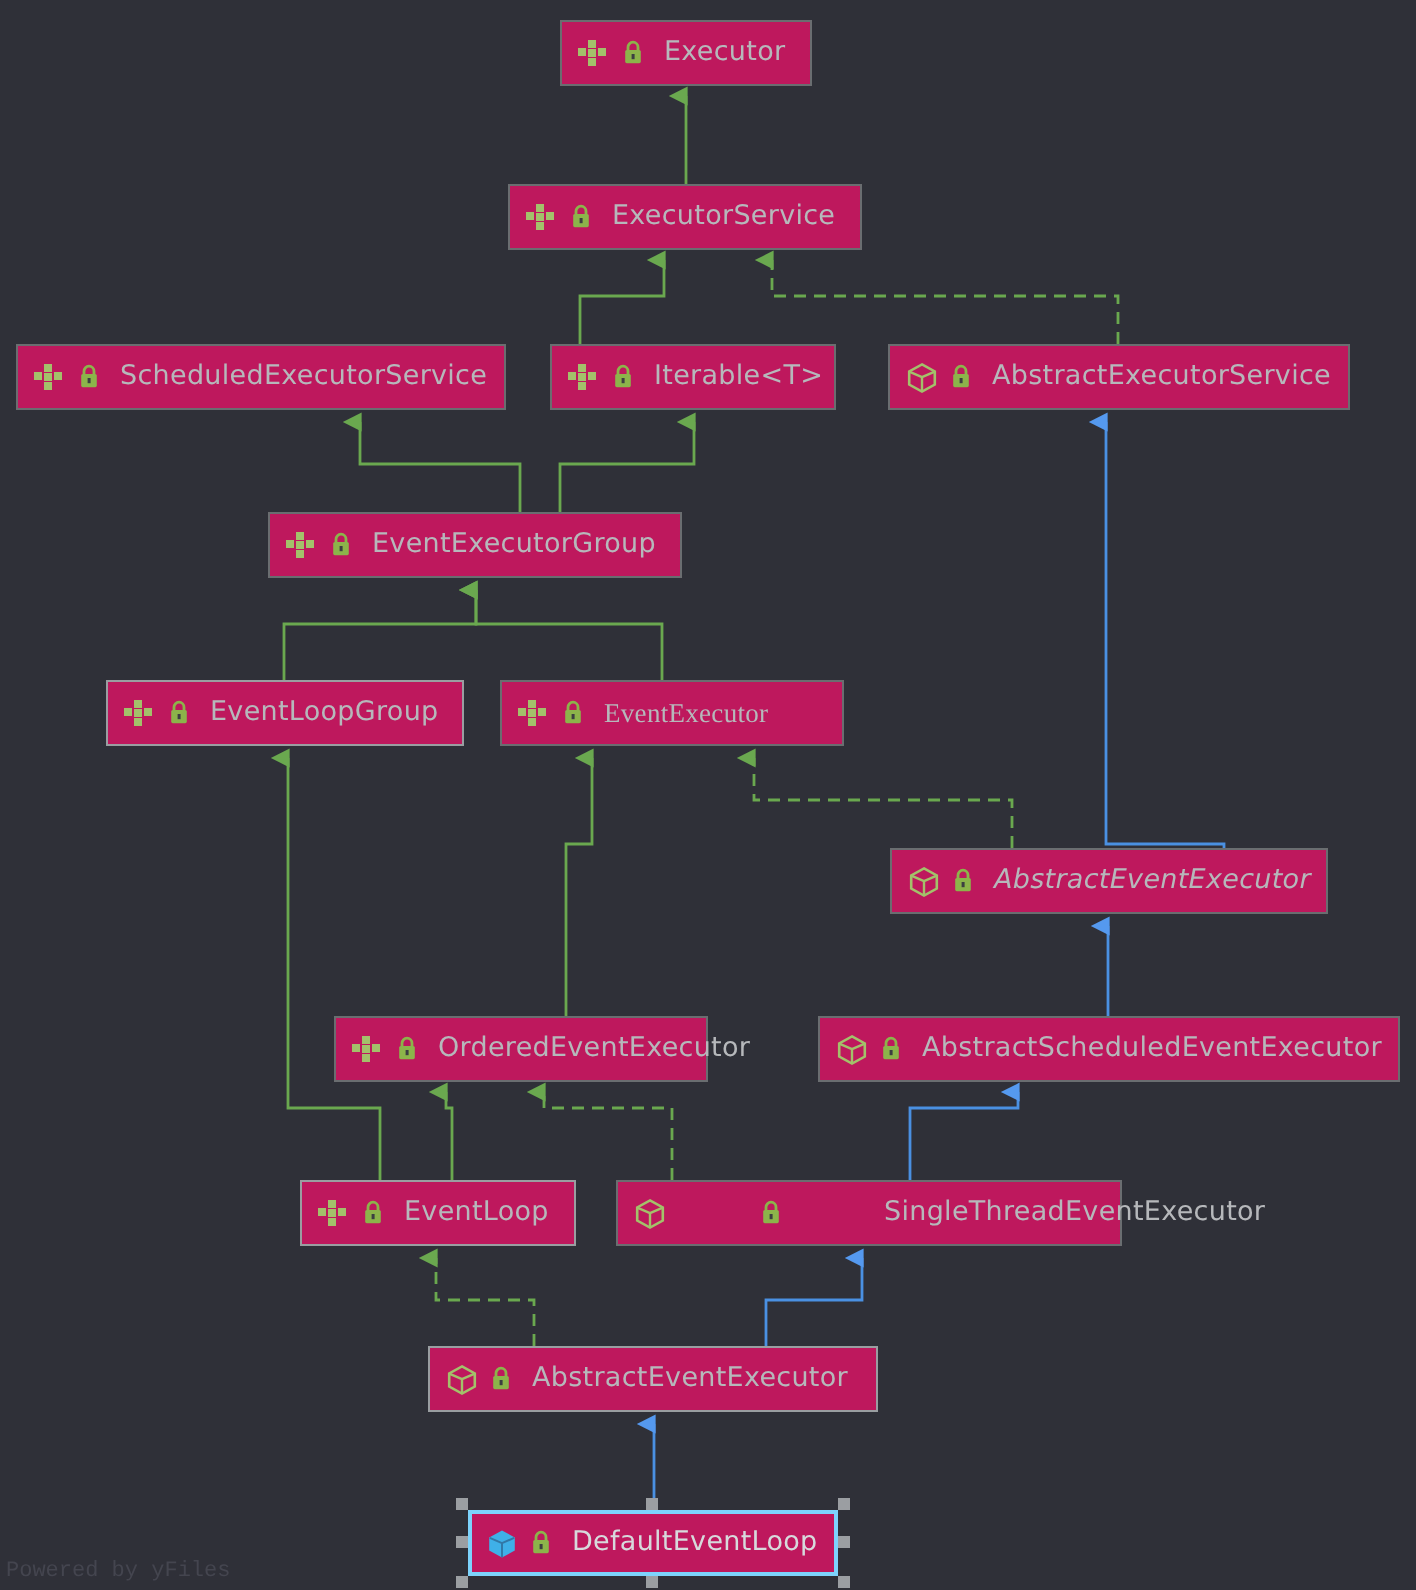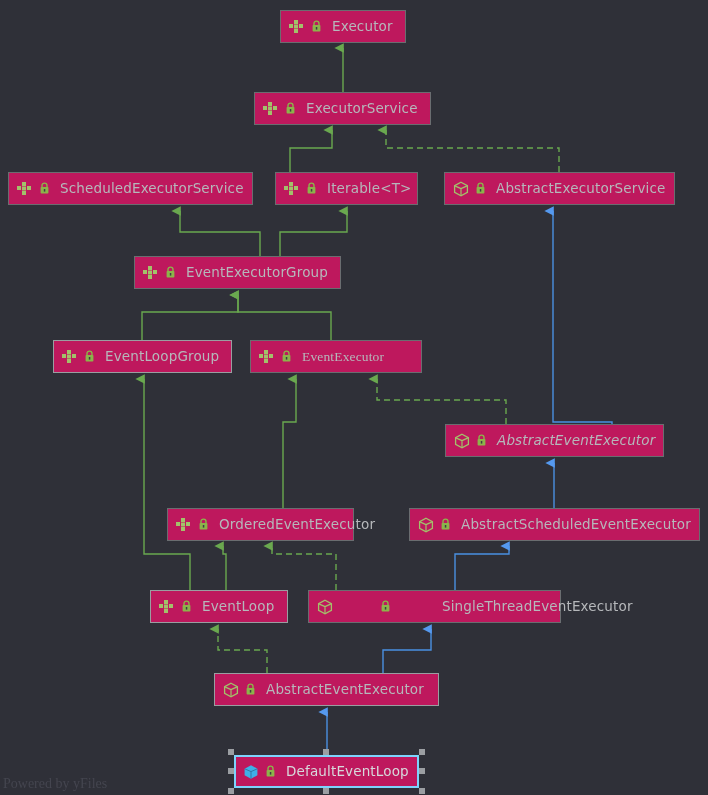--- a/index.html
+++ b/index.html
@@ -28,22 +28,22 @@
   .node.selected .label{color:#d7d9dc;}
 
   .ic{flex:0 0 auto;display:block;}
   .lock{flex:0 0 auto;display:block;margin-left:-1px;margin-right:3px;}
 
   
   .handle{position:absolute;width:6px;height:6px;background:#9b9ea2;}
 
   .watermark{
     position:absolute;left:3px;bottom:3px;
-    color:#44454f;font-size:14px;
-    font-family:Liberation Serif, serif;
+    color:#44454f;font-size:11px;
+    font-family:Liberation Mono, monospace;
     user-select:none;
     margin-top:47px;
   }
 </style>
 </head>
 <body>
 
 <div id="canvas">
 
   <svg id="edges" viewBox="0 0 708 795" xmlns="http://www.w3.org/2000/svg">

